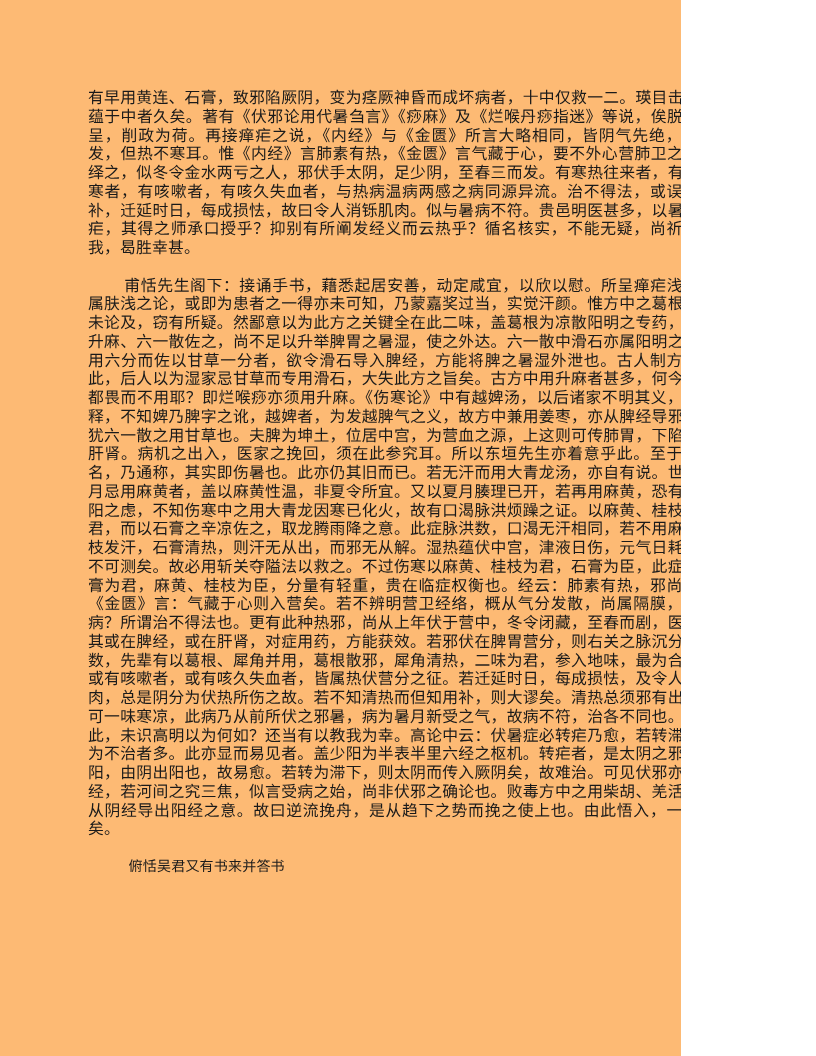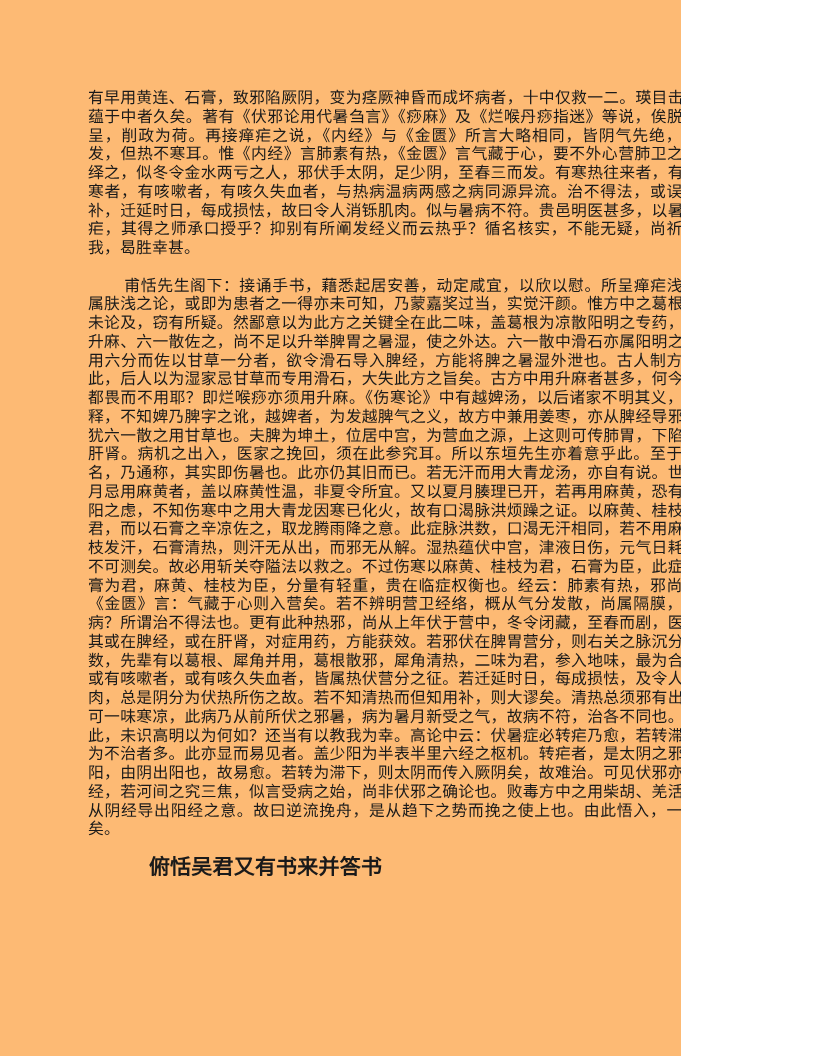--- a/index.html
+++ b/index.html
@@ -28,22 +28,22 @@
     letter-spacing: 0.2px;
   }
   .para {
     margin: 0 0 18.75px 0;
   }
   .para.indent {
     text-indent: 2.3em;
   }
   .heading {
     margin: 0 0 18.75px 0;
-    font-size: 21px;
-    font-weight: bold;
+    font-size: 14px;
+    font-weight: normal;
     text-indent: 2.9em;
   }
 </style>
 </head>
 <body>
 
 <div class="page">
   <div class="text-block">
     <p class="para">有早用黄连、石膏，致邪陷厥阴，变为痉厥神昏而成坏病者，十中仅救一二。瑛目击心伤，蕴于中者久矣。著有《伏邪论用代暑刍言》《痧麻》及《烂喉丹痧指迷》等说，俟脱稿后录呈，削政为荷。再接瘅疟之说，《内经》与《金匮》所言大略相同，皆阴气先绝，阳气独发，但热不寒耳。惟《内经》言肺素有热，《金匮》言气藏于心，要不外心营肺卫之旨，细绎之，似冬令金水两亏之人，邪伏手太阴，足少阴，至春三而发。有寒热往来者，有但热不寒者，有咳嗽者，有咳久失血者，与热病温病两感之病同源异流。治不得法，或误散或误补，迁延时日，每成损怯，故曰令人消铄肌肉。似与暑病不符。贵邑明医甚多，以暑病为瘅疟，其得之师承口授乎？抑别有所阐发经义而云热乎？循名核实，不能无疑，尚祈明以教我，曷胜幸甚。</p>
     <p class="para indent">甫恬先生阁下：接诵手书，藉悉起居安善，动定咸宜，以欣以慰。所呈瘅疟浅说，皆属肤浅之论，或即为患者之一得亦未可知，乃蒙嘉奖过当，实觉汗颜。惟方中之葛根升麻并未论及，窃有所疑。然鄙意以为此方之关键全在此二味，盖葛根为凉散阳明之专药，若不以升麻、六一散佐之，尚不足以升举脾胃之暑湿，使之外达。六一散中滑石亦属阳明之药，必用六分而佐以甘草一分者，欲令滑石导入脾经，方能将脾之暑湿外泄也。古人制方之义如此，后人以为湿家忌甘草而专用滑石，大失此方之旨矣。古方中用升麻者甚多，何今之医士都畏而不用耶？即烂喉痧亦须用升麻。《伤寒论》中有越婢汤，以后诸家不明其义，强为解释，不知婢乃脾字之讹，越婢者，为发越脾气之义，故方中兼用姜枣，亦从脾经导邪之意，犹六一散之用甘草也。夫脾为坤土，位居中宫，为营血之源，上这则可传肺胃，下陷则易入肝肾。病机之出入，医家之挽回，须在此参究耳。所以东垣先生亦着意乎此。至于瘅疟之名，乃通称，其实即伤暑也。此亦仍其旧而已。若无汗而用大青龙汤，亦自有说。世皆以暑月忌用麻黄者，盖以麻黄性温，非夏令所宜。又以夏月腠理已开，若再用麻黄，恐有汗多亡阳之虑，不知伤寒中之用大青龙因寒已化火，故有口渴脉洪烦躁之证。以麻黄、桂枝发汗为君，而以石膏之辛凉佐之，取龙腾雨降之意。此症脉洪数，口渴无汗相同，若不用麻黄、桂枝发汗，石膏清热，则汗无从出，而邪无从解。湿热蕴伏中宫，津液日伤，元气日耗，变症不可测矣。故必用斩关夺隘法以救之。不过伤寒以麻黄、桂枝为君，石膏为臣，此症当以石膏为君，麻黄、桂枝为臣，分量有轻重，贵在临症权衡也。经云：肺素有热，邪尚在卫。《金匮》言：气藏于心则入营矣。若不辨明营卫经络，概从气分发散，尚属隔膜，焉能愈病？所谓治不得法也。更有此种热邪，尚从上年伏于营中，冬令闭藏，至春而剧，医者当市其或在脾经，或在肝肾，对症用药，方能获效。若邪伏在脾胃营分，则右关之脉沉分必独洪数，先辈有以葛根、犀角并用，葛根散邪，犀角清热，二味为君，参入地味，最为合法。至或有咳嗽者，或有咳久失血者，皆属热伏营分之征。若迁延时日，每成损怯，及令人消烁肌肉，总是阴分为伏热所伤之故。若不知清热而但知用补，则大谬矣。清热总须邪有出路，不可一味寒凉，此病乃从前所伏之邪暑，病为暑月新受之气，故病不符，治各不同也。愚意如此，未识高明以为何如？还当有以教我为幸。高论中云：伏暑症必转疟乃愈，若转滞下，变为不治者多。此亦显而易见者。盖少阳为半表半里六经之枢机。转疟者，是太阴之邪传变少阳，由阴出阳也，故易愈。若转为滞下，则太阴而传入厥阴矣，故难治。可见伏邪亦应分六经，若河间之究三焦，似言受病之始，尚非伏邪之确论也。败毒方中之用柴胡、羌活，亦是从阴经导出阳经之意。故曰逆流挽舟，是从趋下之势而挽之使上也。由此悟入，一隅三反矣。</p>

